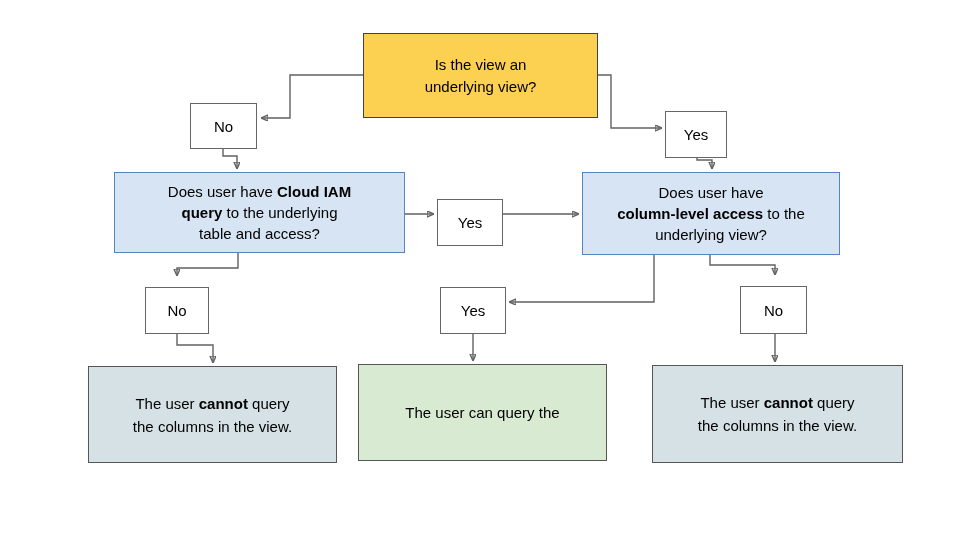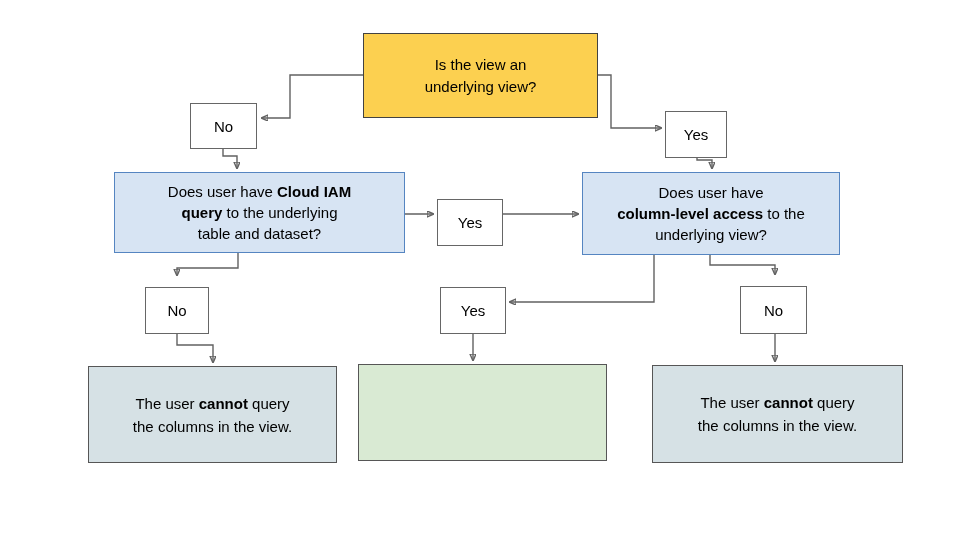--- a/index.html
+++ b/index.html
@@ -94,21 +94,21 @@
     <span>No</span>
   </div>
   <div class="node label" style="left:665px; top:103px; width:62px; height:47px;">
     <span>Yes</span>
   </div>
 
   <div class="node question" style="left:114px; top:172px; width:291px; height:81px;">
     <div class="txt">
       <span>Does user have </span><b>Cloud IAM</b><br>
       <b>query</b><span> to the underlying</span><br>
-      <span>table and dataset?</span>
+      <span>table and access?</span>
     </div>
   </div>
 
   <div class="node label" style="left:437px; top:191px; width:66px; height:47px;">
     <span>Yes</span>
   </div>
 
   <div class="node question" style="left:582px; top:172px; width:258px; height:83px;">
     <div class="txt">
       <span>Does user have</span><br>
@@ -129,21 +129,21 @@
 
   <div class="node cannot" style="left:88px; top:366px; width:249px; height:97px;">
     <div class="txt">
       <span>The user </span><b>cannot</b><span> query</span><br>
       <span>the columns in the view.</span>
     </div>
   </div>
 
   <div class="node can" style="left:358px; top:364px; width:249px; height:97px;">
     <div class="txt">
-      <br>
+      <span>The user can query the</span><br>
     </div>
   </div>
 
   <div class="node cannot" style="left:652px; top:365px; width:251px; height:98px;">
     <div class="txt">
       <span>The user </span><b>cannot</b><span> query</span><br>
       <span>the columns in the view.</span>
     </div>
   </div>
 

